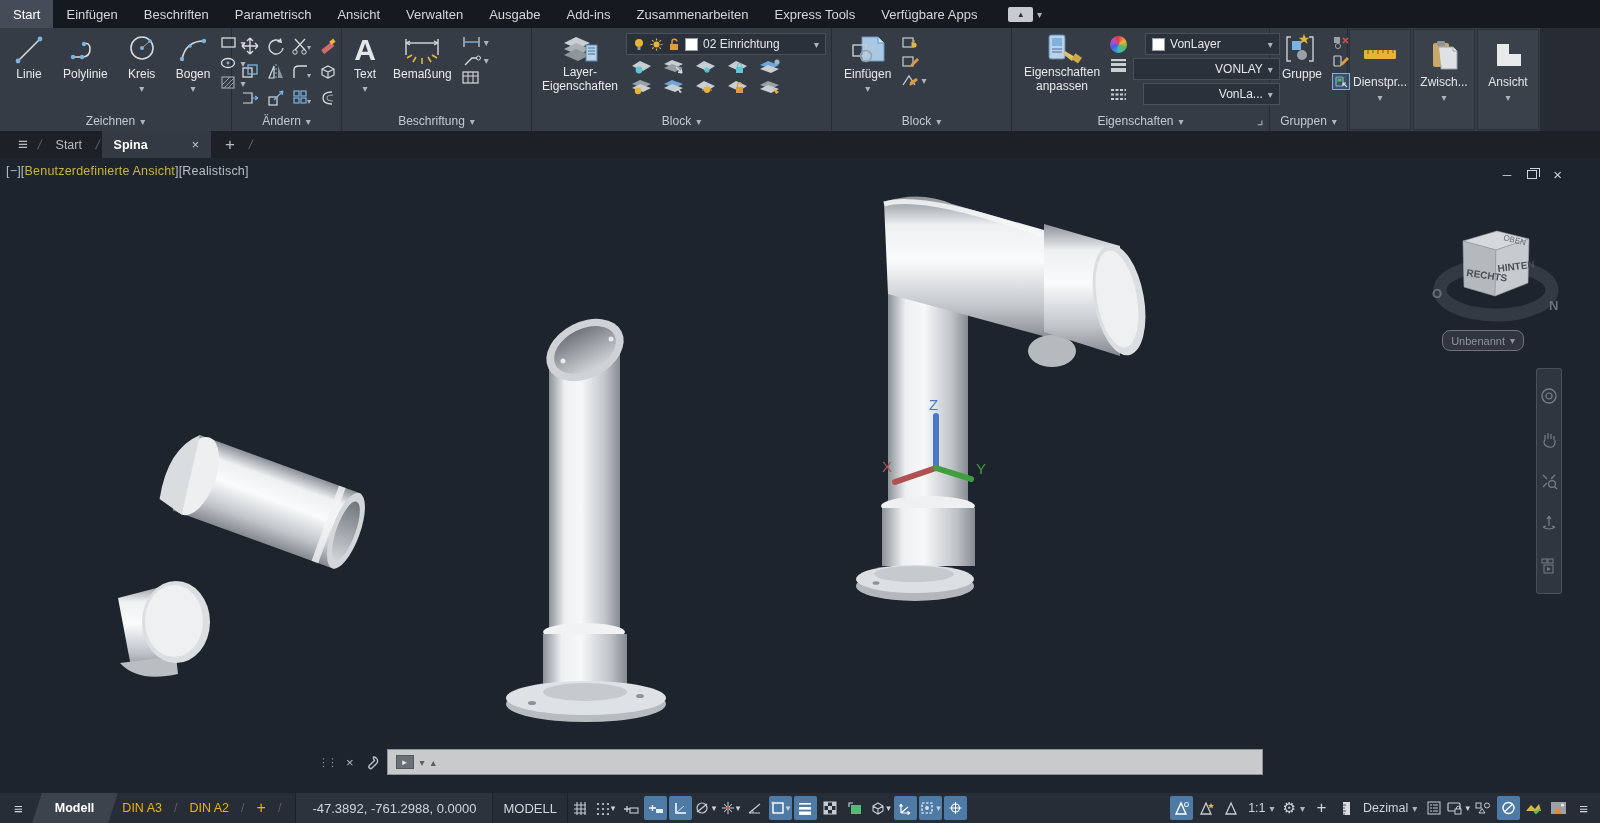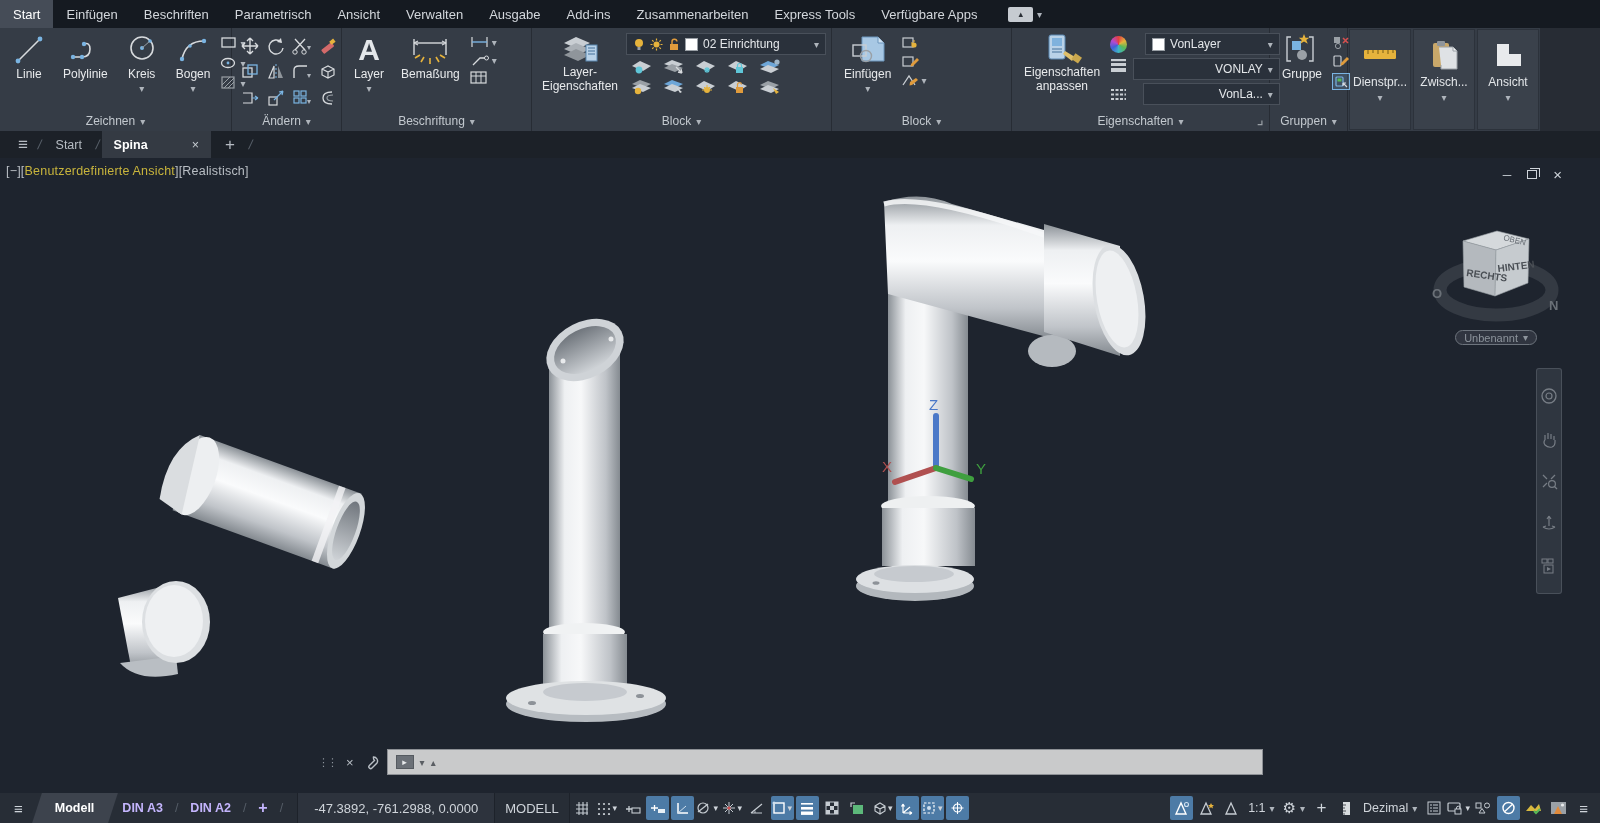--- a/index.html
+++ b/index.html
@@ -36,35 +36,35 @@
   .fslash{ color:#59616b; font-size:13px; transform:skewX(-12deg);}
   
   .canvas{ position:absolute; left:0; right:0; top:158px; bottom:30px; background:#1e242e; overflow:hidden;}
   .vplabel{ position:absolute; left:6px; top:6px; font-size:12.5px; letter-spacing:.2px;}
   .vplabel .g{ color:#b9bec4;} .vplabel .y{ color:#c8b43c;}
   .wincontrols{ position:absolute; right:38px; top:8px; display:flex; gap:16px; color:#cfd4da; font-size:12px; align-items:center;}
   .restore-box{ width:10px; height:9px; border:1px solid #cfd4da; position:relative;}
   .restore-box:before{ content:""; position:absolute; left:2px; top:-3px; width:9px; height:8px; border:1px solid #cfd4da; border-bottom:none; border-left:none;}
   .navbar{ position:absolute; right:38px; top:210px; width:26px; height:226px; background:rgba(130,138,148,.18); border:1px solid rgba(150,158,168,.25); border-radius:3px; display:flex; flex-direction:column; align-items:center; justify-content:space-around; padding:6px 0;}
   .navbar svg{ opacity:.45;}
-  .unbenannt{ position:absolute; right:63px; top:172px; background:rgba(160,166,174,.14); border:1px solid #6d747d; border-radius:8px; height:15px; display:flex; align-items:center; gap:5px; padding:0 8px; font-size:11px; color:#8d949c;}
+  .unbenannt{ position:absolute; right:76px; top:172px; background:rgba(160,166,174,.14); border:1px solid #6d747d; border-radius:8px; height:21px; display:flex; align-items:center; gap:5px; padding:0 8px; font-size:11px; color:#8d949c;}
   
   .cmdwrap{ position:absolute; left:318px; top:590px; display:flex; align-items:center; height:28px;}
   .cmdtools{ display:flex; align-items:center; gap:10px; color:#b9bfc6; padding-right:8px; font-size:13px;}
   .cmdbar{ width:876px; height:26px; background:#c9cacb; border:1px solid #8d9095; display:flex; align-items:center; gap:6px; padding:0 8px; position:relative;}
   .cmdicon{ width:18px; height:14px; border:1px solid #555a60; background:#6b7077; color:#e8eaec; font-size:9px; display:flex; align-items:center; justify-content:center;}
   .cmdbar input{ flex:1; border:none; outline:none; background:transparent; font-family:"DejaVu Sans Mono", monospace; font-style:italic; font-size:13.5px; color:#5a5e63; letter-spacing:1px;}
   .cmdbar .endcaret{ color:#5a5e63; font-size:10px;}
   
   .statusbar{ position:absolute; left:0; right:0; bottom:0; height:30px; background:#272d36; display:flex; align-items:center; font-size:12.5px; color:#cfd4da;}
   .sb-ham{ padding:0 14px; font-size:15px;}
   .mtab{ position:relative; padding:0 18px; height:100%; display:flex; align-items:center; font-weight:bold; color:#fff;}
   .mtab .bg{ position:absolute; inset:0; background:#3d434d; transform:skewX(-18deg);}
   .mtab span{ position:relative;}
-  .ltab{ padding:0 10px; color:#c4b5fd;font-weight:bold;}
+  .ltab{ padding:0 10px; color:#eab308;}
   .sb-sep{ color:#555d67; padding:0 2px;}
   .coords{ background:#2d333d; border-left:1px solid #1d222a; border-right:1px solid #1d222a; height:100%; display:flex; align-items:center; padding:0 16px; margin-left:12px; font-size:13px;}
   .space-btn{ height:100%; display:flex; align-items:center; padding:0 10px; border-right:1px solid #1d222a; font-size:13px;}
   .toggle{ height:24px; min-width:23px; border-radius:2px; display:flex; align-items:center; justify-content:center; margin:0 1px; gap:1px;}
   .toggle.active{ background:#4d7ba6;}
   .toggle .caret{ font-size:9px; color:#cfd4da;}
   .sb-text{ padding:0 4px; display:flex; align-items:center; gap:4px;}
   .sb-right{ margin-left:auto; display:flex; align-items:center;}
   svg{ display:block;}
   text{ font-family:"Liberation Sans", sans-serif;}
@@ -260,21 +260,21 @@
       <div class="plabel">
           <span>Ändern</span>
           <span class="caret">▾</span>
         </div>
     </div>
 
     <div class="panel" style="width:190px">
       <div class="pbody">
         <div class="bigbtn">
           <span class="ic" style="font-size:30px; font-weight:bold; color:#e4e7ea; line-height:34px; height:34px;">A</span>
-          <span class="blabel">Layer</span>
+          <span class="blabel">Text</span>
           <span class="caret">▾</span>
         </div>
         <div class="bigbtn">
           <span class="ic">
               <svg width="44" height="34">
                 <line x1="6" y1="6" x2="6" y2="22" stroke="#d7dadd" stroke-width="1.4"></line>
                 <line x1="38" y1="6" x2="38" y2="22" stroke="#d7dadd" stroke-width="1.4"></line>
                 <line x1="6" y1="10" x2="38" y2="10" stroke="#d7dadd" stroke-width="1.4"></line>
                 <path d="M6 10 l4 -2 M6 10 l4 2 M38 10 l-4 -2 M38 10 l-4 2" stroke="#d7dadd" stroke-width="1.2"></path>
                 <path d="M16 24 l-3 5 M22 25 l0 6 M28 24 l3 5 M12 22 l-5 3 M32 22 l5 3" stroke="#e6b33c" stroke-width="1.6"></path>

